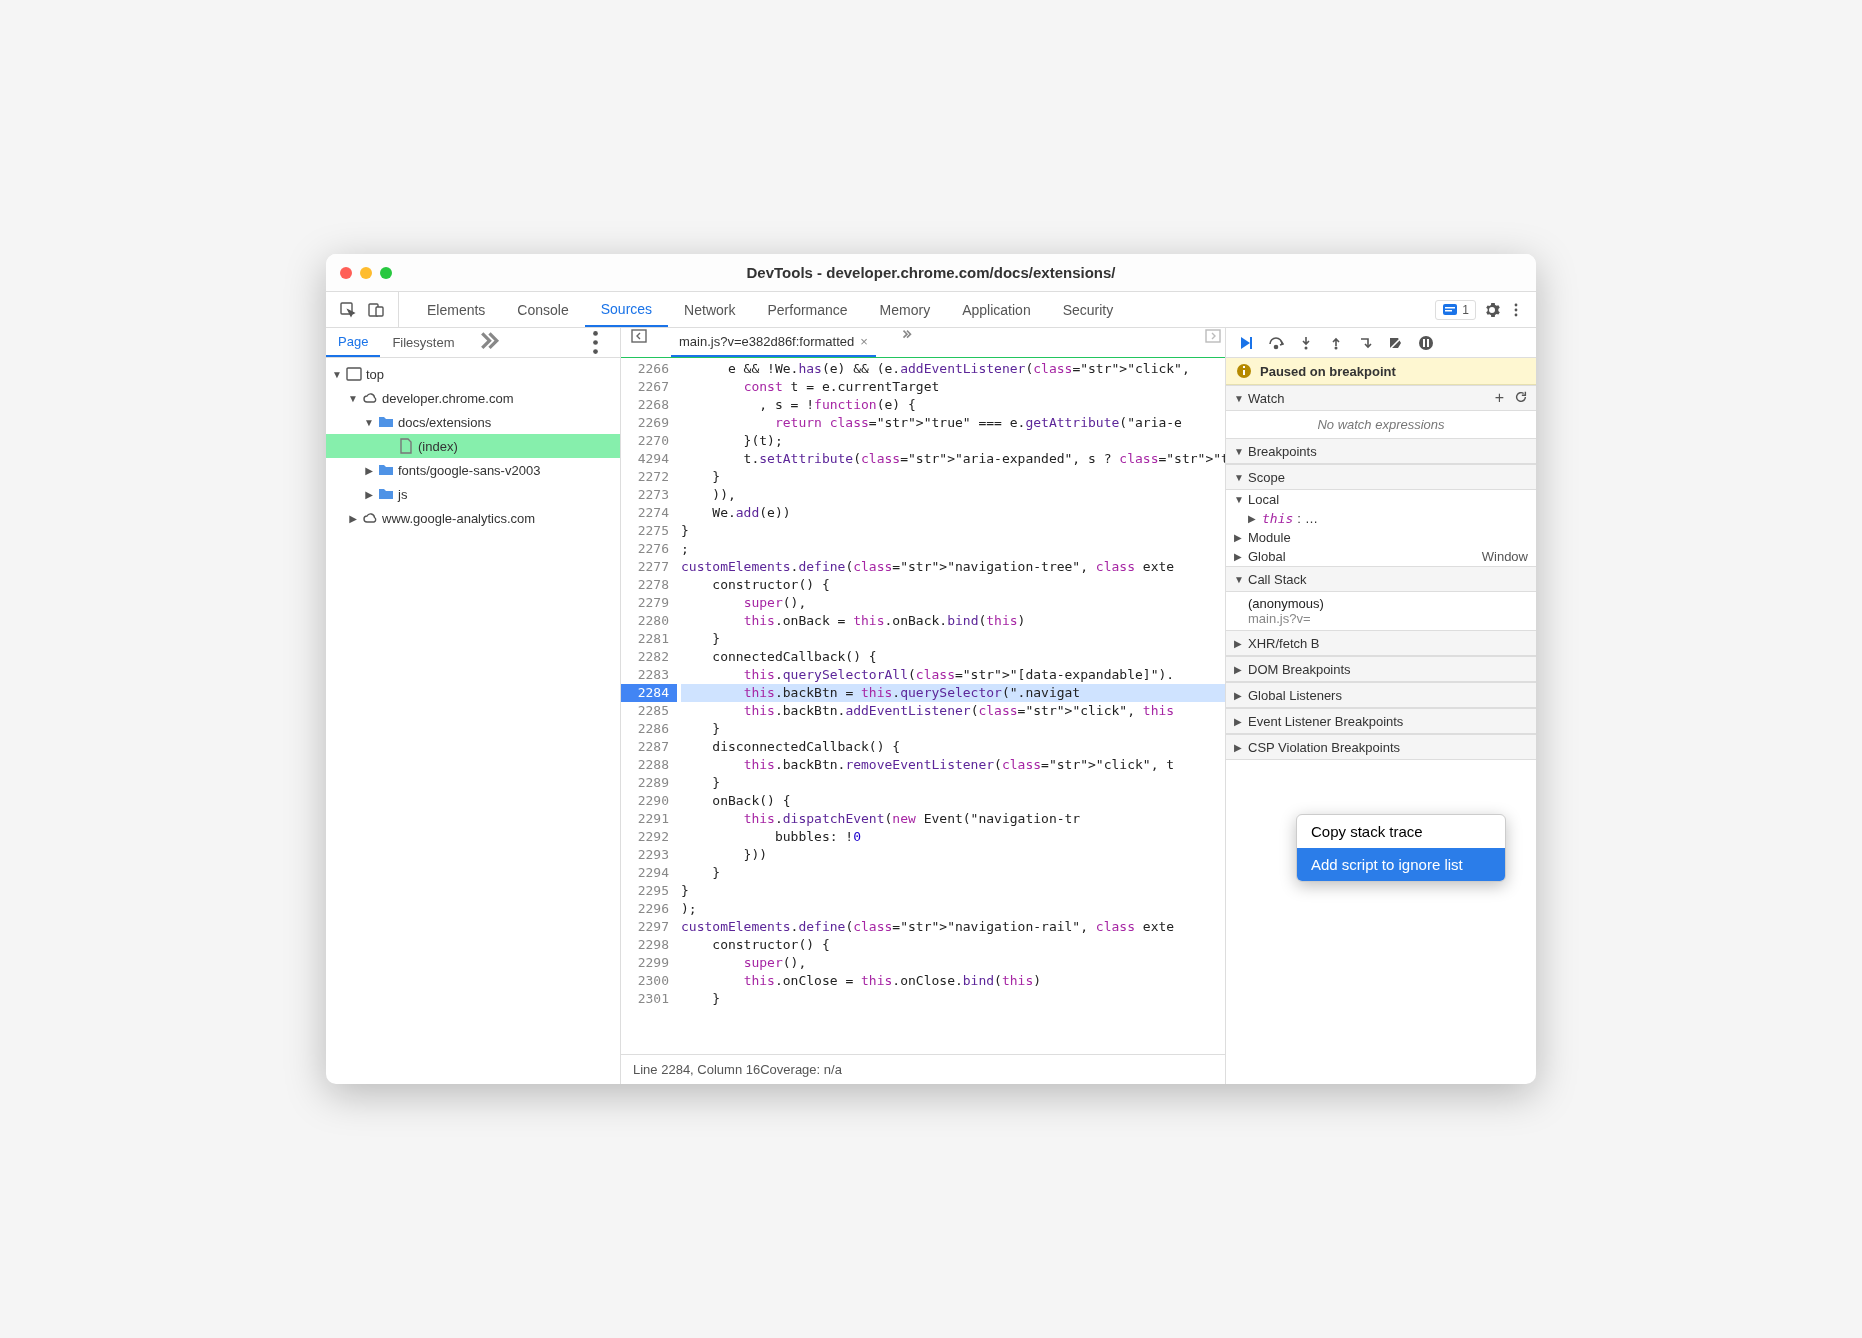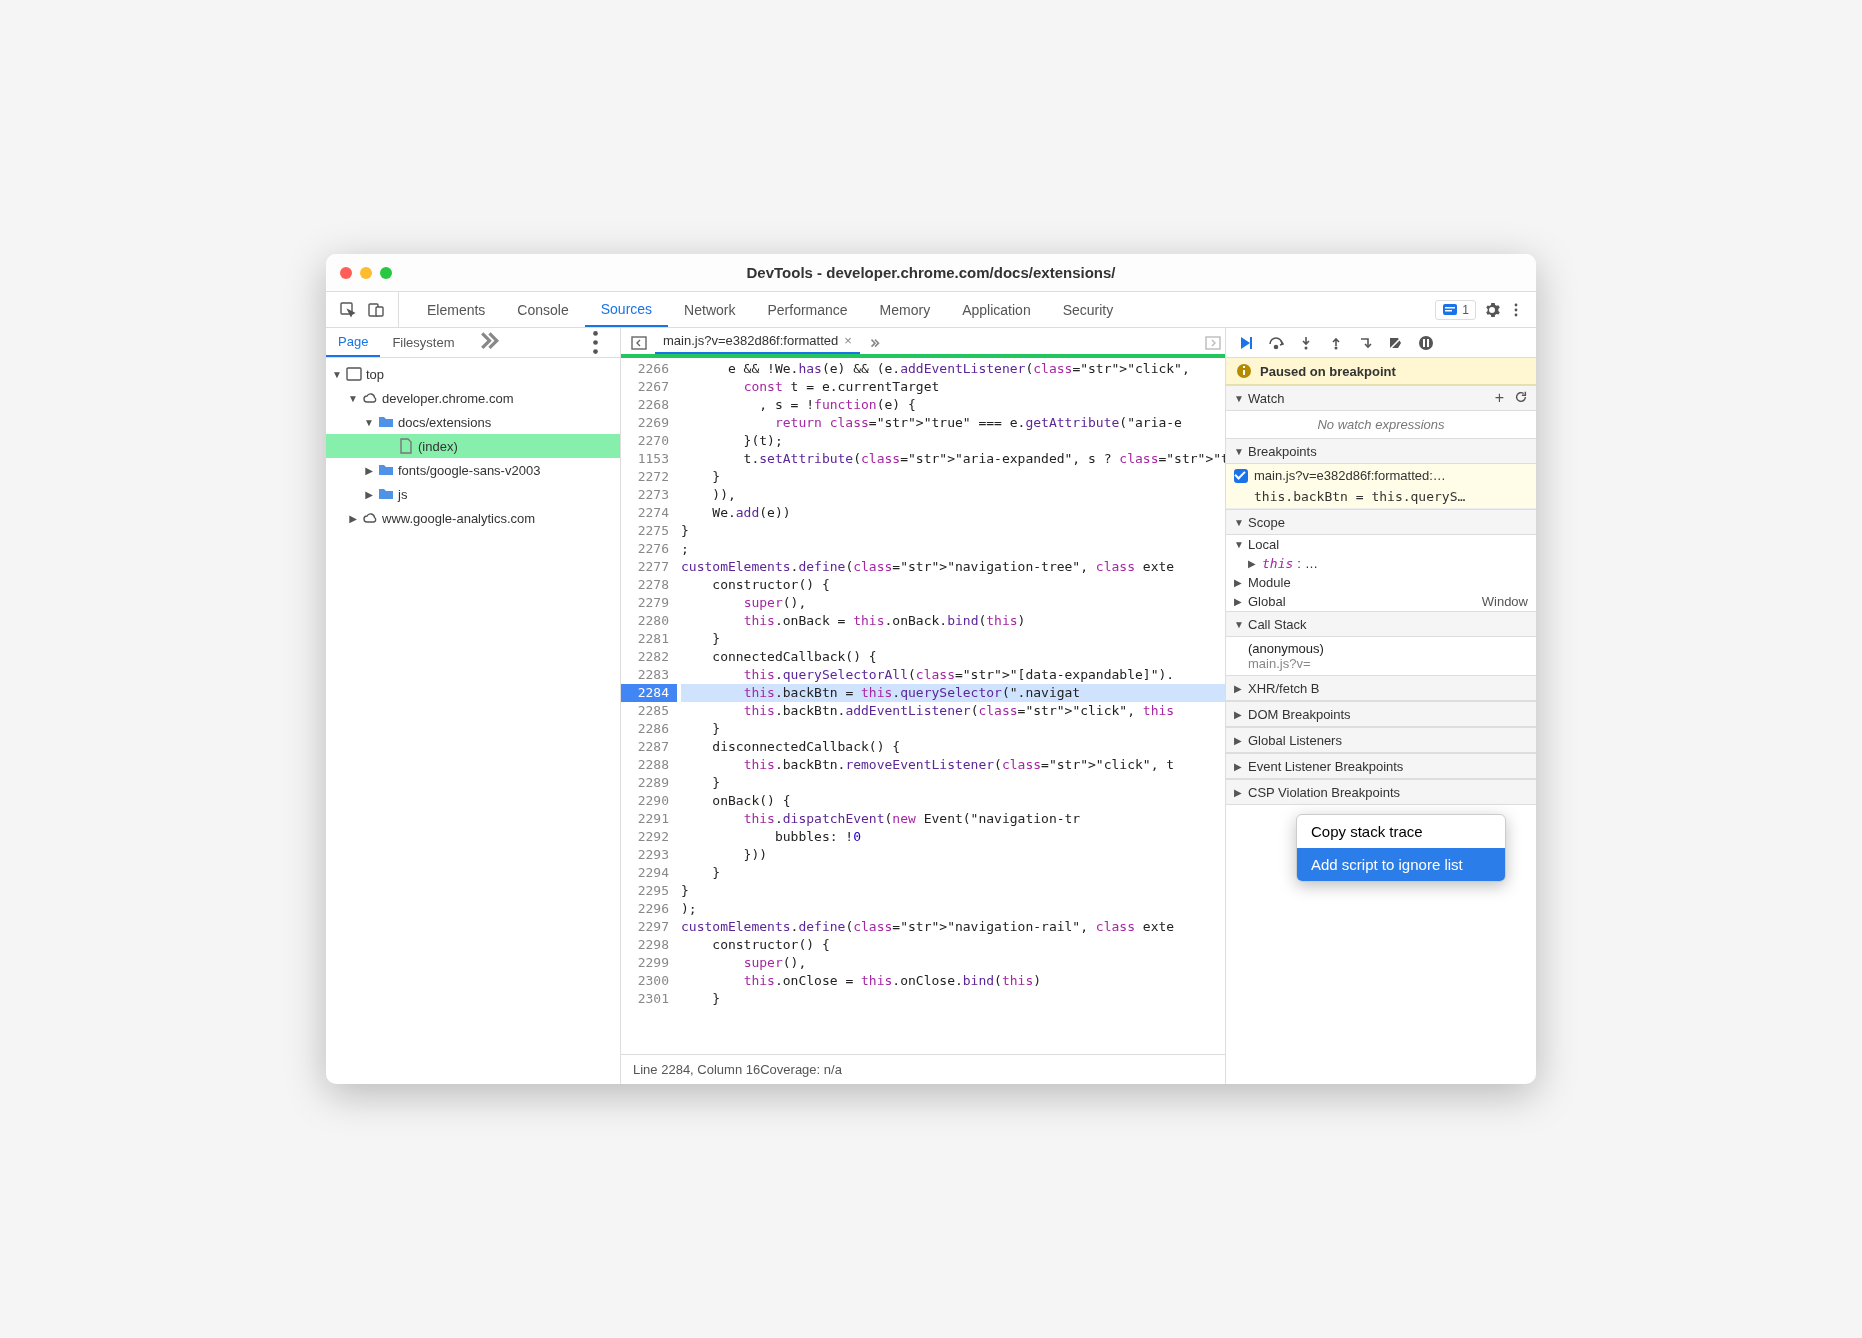--- a/index.html
+++ b/index.html
@@ -69,21 +69,21 @@
   .left-tabs .chev { padding:0 8px; display:flex; align-items:center;}
   .left-tabs .dots { margin-left:auto; padding:0 10px; display:flex; align-items:center;}
   .tree { flex:1; overflow:auto; font-size:13px; color:#333; padding-top:4px;}
   .tree-row { display:flex; align-items:center; height:24px; padding-left:6px; gap:4px; white-space:nowrap;}
   .tree-row.selected { background:#86efac; }
   .tri { width:10px; text-align:center; color:#555; font-size:10px;}
   .tico { width:16px; height:16px; display:inline-flex; }
 
   
   .pane-center { flex:1; display:flex; flex-direction:column; border-right:1px solid #ddd; min-width:0;}
-  .filetabs { height:30px; display:flex; align-items:flex-end; border-bottom:4px solid #22c55e; font-size:13px; color:#333; padding-left:6px; gap:4px;}
+  .filetabs { height:30px; display:flex; align-items:flex-start; border-bottom:1px solid #22c55e; font-size:13px; color:#333; padding-left:6px; gap:20px;}
   .filetabs .ftab { display:flex; align-items:center; gap:6px; height:100%; padding:0 8px; border-bottom:2px solid #1a73e8;}
   .filetabs .nav { padding:0 4px; color:#666; }
   .editor { flex:1; display:flex; overflow:hidden; font-family: Menlo, Consolas, monospace; font-size:13px; line-height:18px;}
   .gutter { width:56px; text-align:right; color:#888; background:#fff; padding-right:8px; user-select:none; overflow:hidden; padding-top:2px;}
   .gutter .ln { height:18px; }
   .gutter .ln.bp { background:#4285f4; color:#fff; position:relative; padding-right:8px; margin-right:-8px;}
   .gutter .ln.bp::after{
     content:""; position:absolute; right:-8px; top:0; width:0; height:0;
     border-top:9px solid transparent; border-bottom:9px solid transparent; border-left:9px solid #4285f4;
   }
@@ -305,21 +305,21 @@
               <path d="M7 5l3 3-3 3"></path>
             </svg></span>
       </div>
       <div class="editor">
         <div class="gutter" id="gutter">
             <div class="ln">2266</div>
             <div class="ln">2267</div>
             <div class="ln">2268</div>
             <div class="ln">2269</div>
             <div class="ln">2270</div>
-            <div class="ln">1153</div>
+            <div class="ln">4294</div>
             <div class="ln">2272</div>
             <div class="ln">2273</div>
             <div class="ln">2274</div>
             <div class="ln">2275</div>
             <div class="ln">2276</div>
             <div class="ln">2277</div>
             <div class="ln">2278</div>
             <div class="ln">2279</div>
             <div class="ln">2280</div>
             <div class="ln">2281</div>
@@ -419,27 +419,20 @@
               <path d="M13 8a5 5 0 1 1-2-4"></path>
               <path d="M13 2v4h-4"></path>
             </svg></span>
       </div>
       <div class="watch-empty">No watch expressions</div>
 
       <div class="section-head">
         <span class="carat">▼</span>
         <span class="title">Breakpoints</span>
       </div>
-      <div class="bp-item">
-        <div class="row1">
-          <span class="chk"></span>
-          <span>main.js?v=e382d86f:formatted:…</span>
-        </div>
-        <div style="padding-left:20px;font-family:Menlo,monospace;color:#333">this.backBtn = this.queryS…</div>
-      </div>
 
       <div class="section-head">
         <span class="carat">▼</span>
           <span class="title">Scope</span>
       </div>
       <div class="scope-row head">
           <span class="carat">▼</span>
           <span>Local</span>
         </div>
       <div class="scope-row" style="padding-left:22px">

